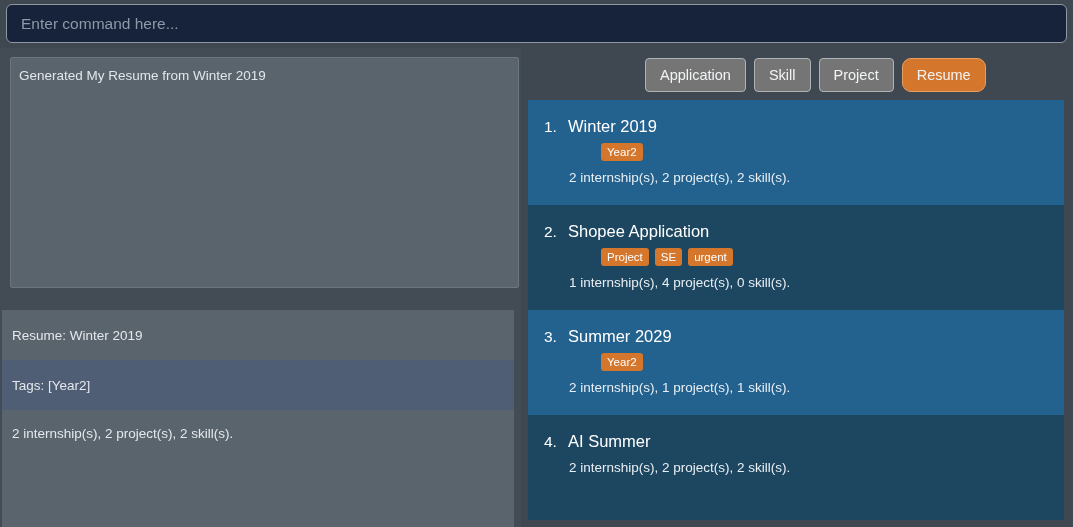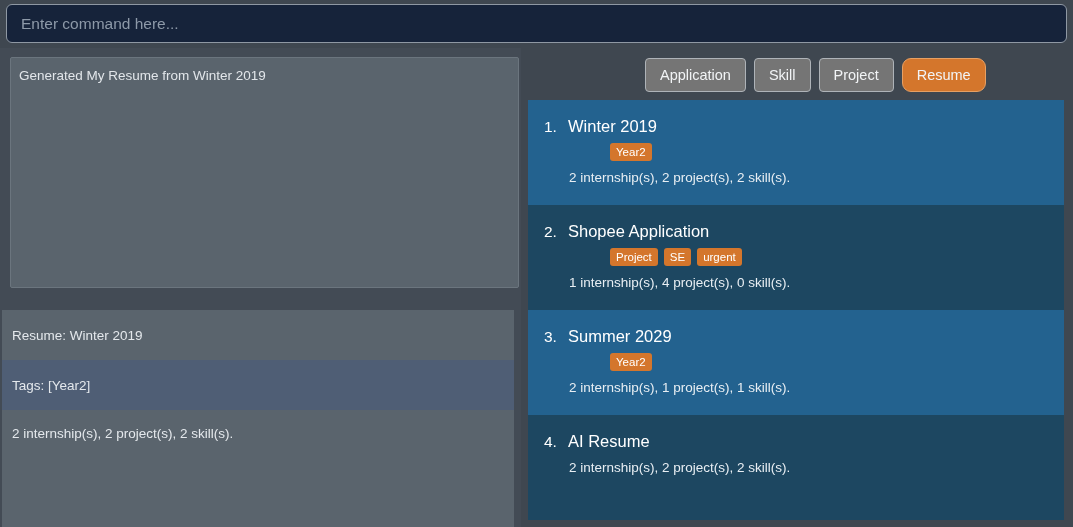--- a/index.html
+++ b/index.html
@@ -144,21 +144,21 @@
     font-size: 15.5px;
     color: #ffffff;
   }
   .entity-title {
     font-size: 16.5px;
     color: #ffffff;
   }
   .tag-row {
     display: flex;
     gap: 6px;
-    margin: 7px 0 0 38px;
+    margin: 7px 0 0 29px;
     height: 18px;
     padding-left: 28px;
   }
   .tag {
     background: #d4762c;
     color: #ffffff;
     font-size: 11.5px;
     line-height: 18px;
     padding: 0 6px;
     border-radius: 3px;
@@ -241,21 +241,21 @@
         </div>
         <div class="tag-row">
           <span class="tag">Year2</span>
         </div>
         <div class="entity-counts">2 internship(s), 1 project(s), 1 skill(s).</div>
       </div>
 
       <div class="entity-item alt">
         <div class="entity-head">
           <span class="entity-index">4.</span>
-          <span class="entity-title">AI Resume</span>
+          <span class="entity-title">AI Summer</span>
         </div>
 
         <div class="entity-counts">2 internship(s), 2 project(s), 2 skill(s).</div>
       </div>
 
     </div>
 
   </div>
 
 </div>

